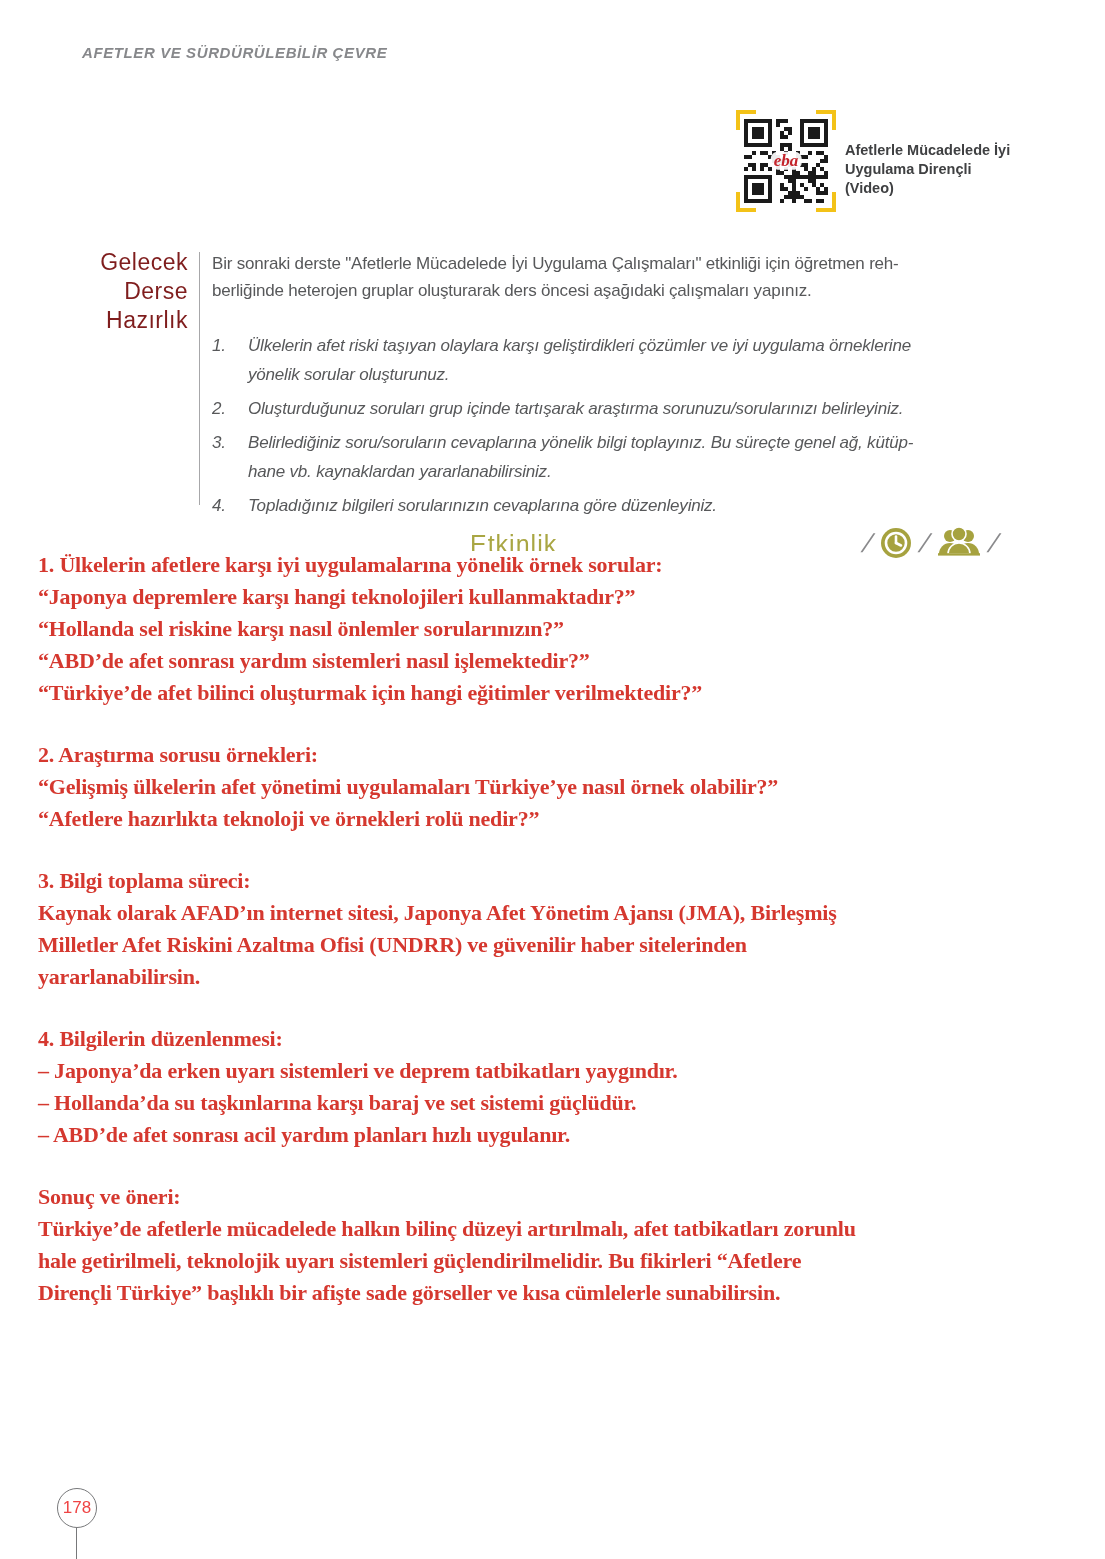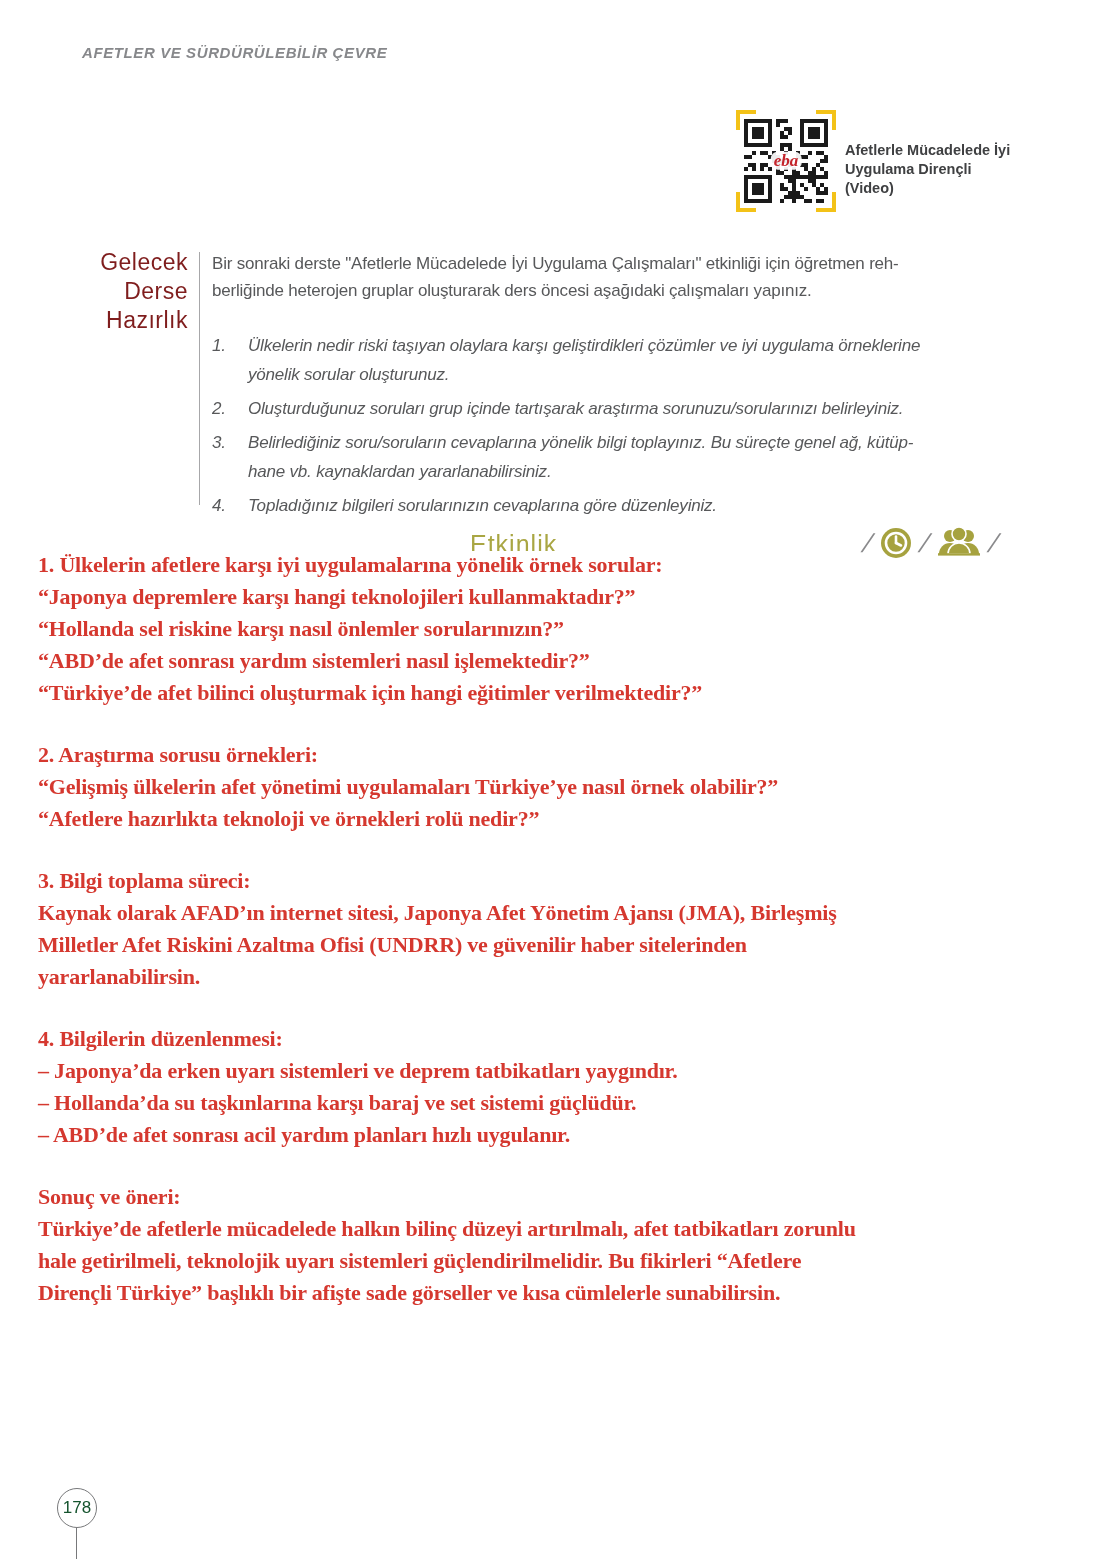--- a/index.html
+++ b/index.html
@@ -49,21 +49,21 @@
 
   
   .answers{position:absolute;left:38px;top:549px;width:1062px;color:#d5382f;
            font-weight:bold;font-size:22px;letter-spacing:-.2px;}
   .asec{margin-bottom:30px;}
   .aline{white-space:nowrap;line-height:32px;font-family:Liberation Serif, serif;}
 
   
   .pagenum{position:absolute;left:57px;top:1488px;width:40px;height:40px;border:1.5px solid #77787a;
            border-radius:50%;display:flex;align-items:center;justify-content:center;
-           color:#14532d;font-size:17px;background:#fff;box-sizing:border-box;}
+           color:#ef4444;font-size:17px;background:#fff;box-sizing:border-box;}
   .pagenum-line{position:absolute;left:76px;top:1528px;width:1px;height:31px;background:#77787a;}
 </style>
 </head>
 <body>
 
 <div class="page">
 
   <div class="header">AFETLER VE SÜRDÜRÜLEBİLİR ÇEVRE</div>
 
   <div class="qr-frame">
@@ -213,21 +213,21 @@
   <div class="vline"></div>
 
   <div class="intro" id="intro">
       <div class="">Bir sonraki derste "Afetlerle Mücadelede İyi Uygulama Çalışmaları" etkinliği için öğretmen reh-</div>
       <div class="">berliğinde heterojen gruplar oluşturarak ders öncesi aşağıdaki çalışmaları yapınız.</div>
     </div>
   <div class="plist" id="plist">
       <div class="pitem">
         <span class="pnum">1.</span>
         <div class="ptext">
-          <div class="">Ülkelerin nedir riski taşıyan olaylara karşı geliştirdikleri çözümler ve iyi uygulama örneklerine</div>
+          <div class="">Ülkelerin afet riski taşıyan olaylara karşı geliştirdikleri çözümler ve iyi uygulama örneklerine</div>
           <div class="">yönelik sorular oluşturunuz.</div>
         </div>
       </div>
       <div class="pitem">
         <span class="pnum">2.</span>
         <div class="ptext">
           <div class="">Oluşturduğunuz soruları grup içinde tartışarak araştırma sorunuzu/sorularınızı belirleyiniz.</div>
         </div>
       </div>
       <div class="pitem">

